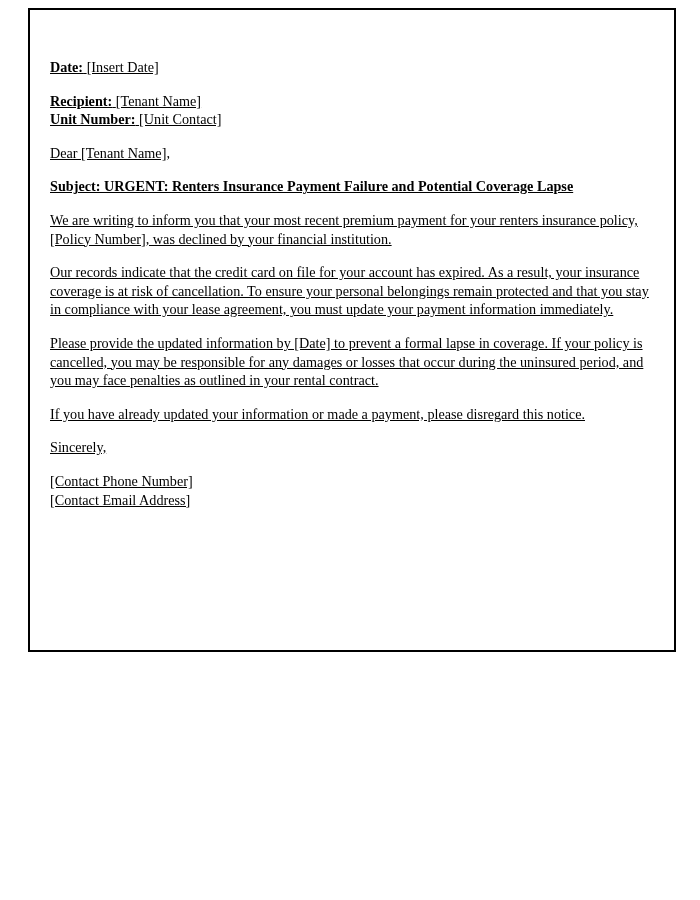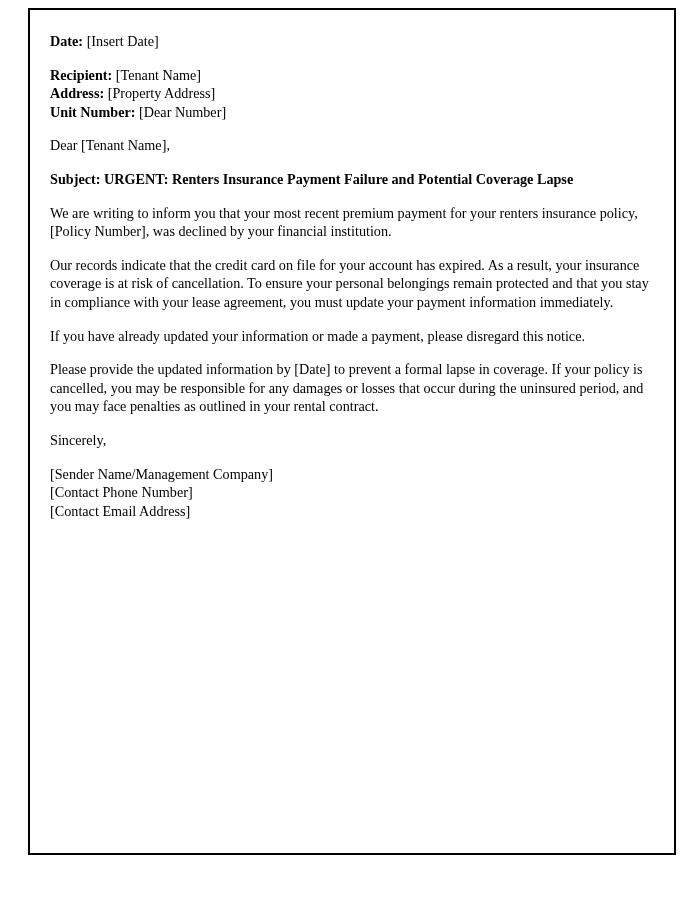--- a/index.html
+++ b/index.html
@@ -14,24 +14,25 @@
     font-family: "Liberation Serif", serif;
     font-size: 14.2px;
     position: relative;
     overflow: hidden;
   }
   .letter {
     position: absolute;
     left: 28px;
     top: 8px;
     width: 648px;
-    height: 847px;
+    height: 644px;
     border: 2px solid #000000;
     box-sizing: border-box;
-    padding: 22px 20px 20px 20px;
+    padding: 48px 20px 20px 20px;
+    text-decoration: underline;
   }
   .para {
     margin: 0 0 15px 0;
     line-height: 1.31;
   }
   .line {
     line-height: 1.31;
   }
   .b {
     font-weight: bold;
@@ -51,39 +52,37 @@
 </style>
 </head>
 <body>
 
 <div class="letter">
 
   <p class="para"><span class="b">Date:</span> <span>[Insert Date]</span></p>
 
   <div class="para">
     <div class="line"><span class="b">Recipient:</span> <span>[Tenant Name]</span></div>
-    <div class="line"><span class="b">Address:</span> <span>[Property Address]</span></div>
-    <div class="line"><span class="b">Unit Number:</span> <span>[Dear Number]</span></div>
+    <div class="line"><span class="b">Unit Number:</span> <span>[Unit Contact]</span></div>
   </div>
 
   <p class="para">Dear [Tenant Name],</p>
 
   <p class="para b">Subject: URGENT: Renters Insurance Payment Failure and Potential Coverage Lapse</p>
 
   <p class="para">We are writing to inform you that your most recent premium payment for your renters insurance policy, [Policy Number], was declined by your financial institution.</p>
 
   <p class="para">Our records indicate that the credit card on file for your account has expired. As a result, your insurance coverage is at risk of cancellation. To ensure your personal belongings remain protected and that you stay in compliance with your lease agreement, you must update your payment information immediately.</p>
 
 
 
+  <p class="para">Please provide the updated information by [Date] to prevent a formal lapse in coverage. If your policy is cancelled, you may be responsible for any damages or losses that occur during the uninsured period, and you may face penalties as outlined in your rental contract.</p>
+
   <p class="para">If you have already updated your information or made a payment, please disregard this notice.</p>
-
-  <p class="para">Please provide the updated information by [Date] to prevent a formal lapse in coverage. If your policy is cancelled, you may be responsible for any damages or losses that occur during the uninsured period, and you may face penalties as outlined in your rental contract.</p>
 
   <p class="para">Sincerely,</p>
 
   <div class="para sig-block">
-    <div>[Sender Name/Management Company]</div>
     <div>[Contact Phone Number]</div>
     <div>[Contact Email Address]</div>
   </div>
 
 </div>
 
 </body></html>

